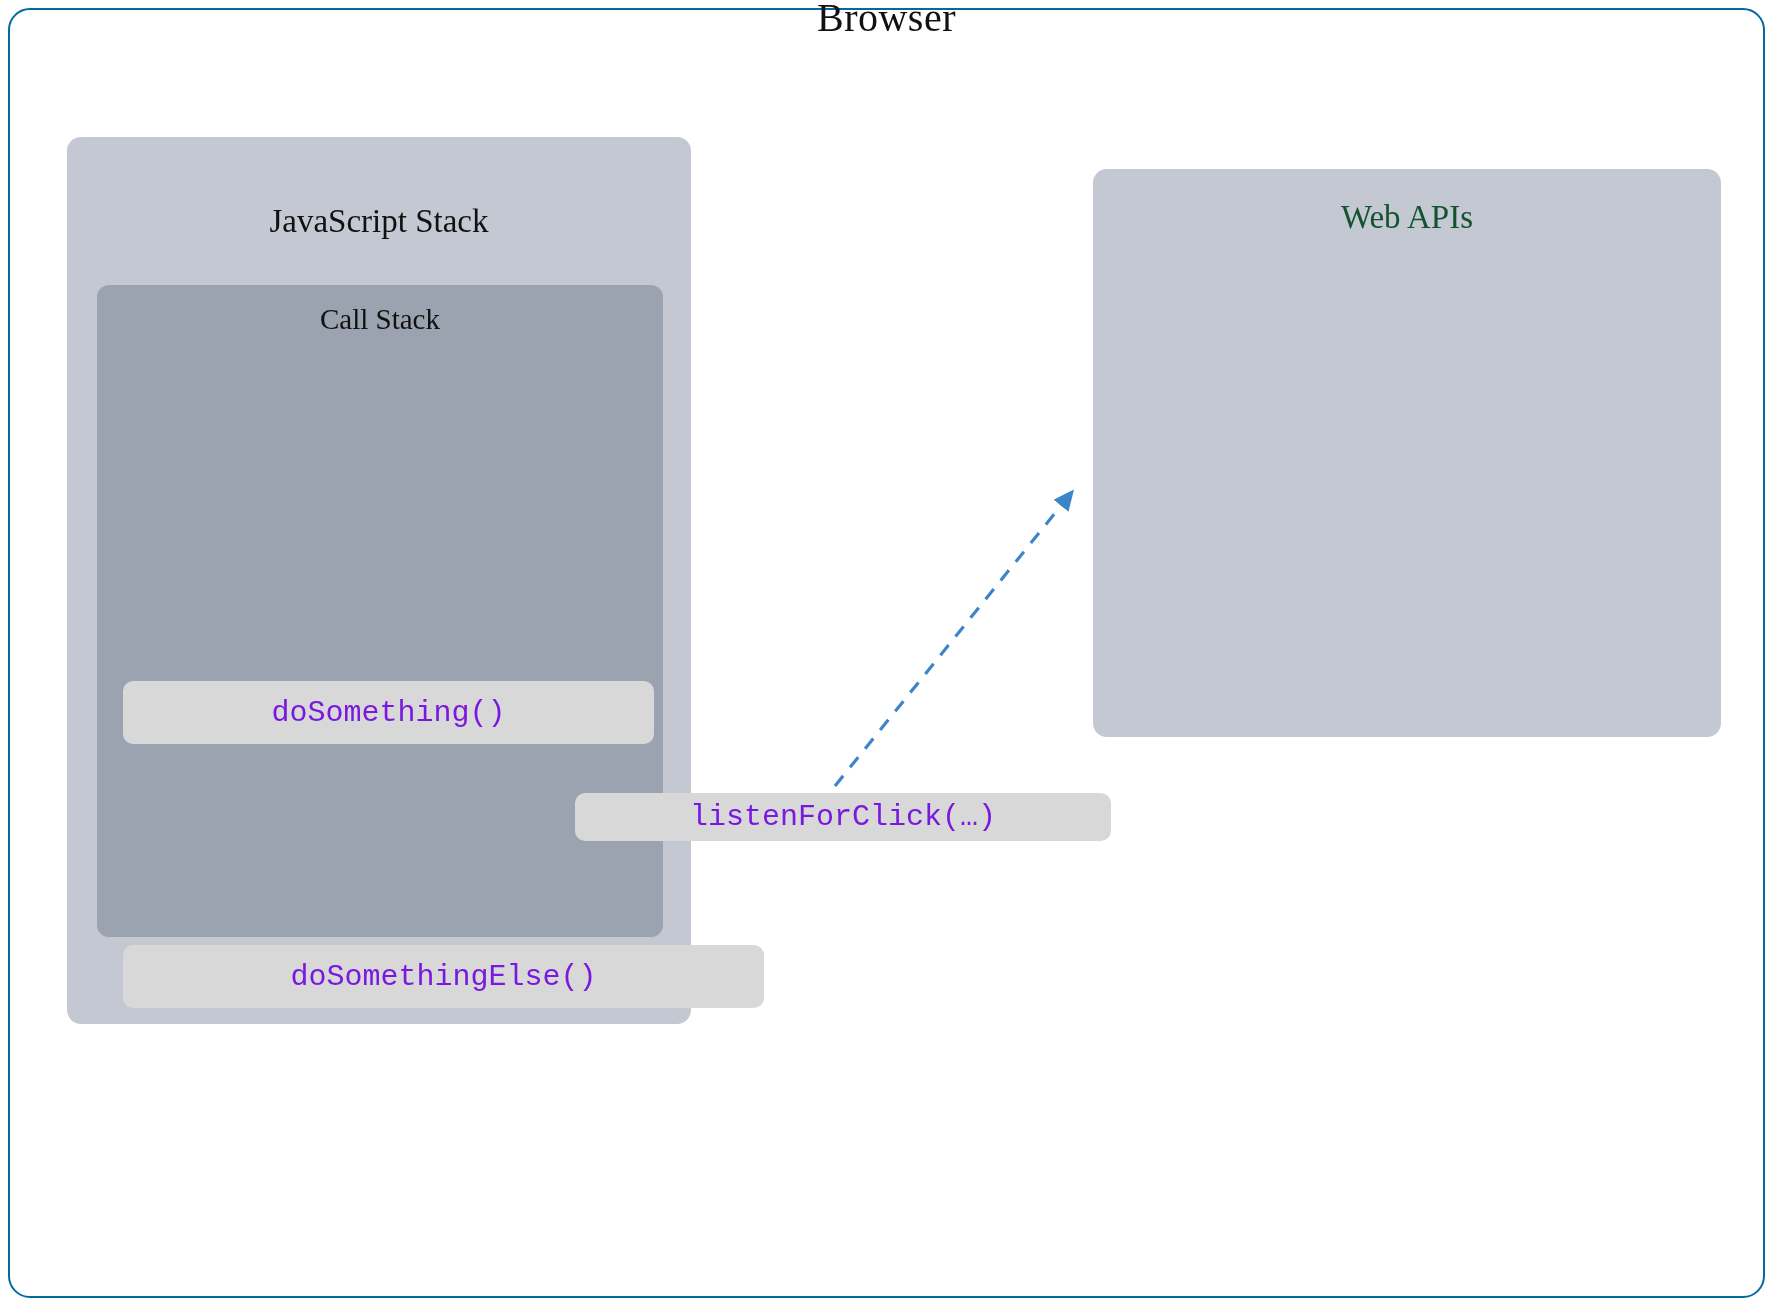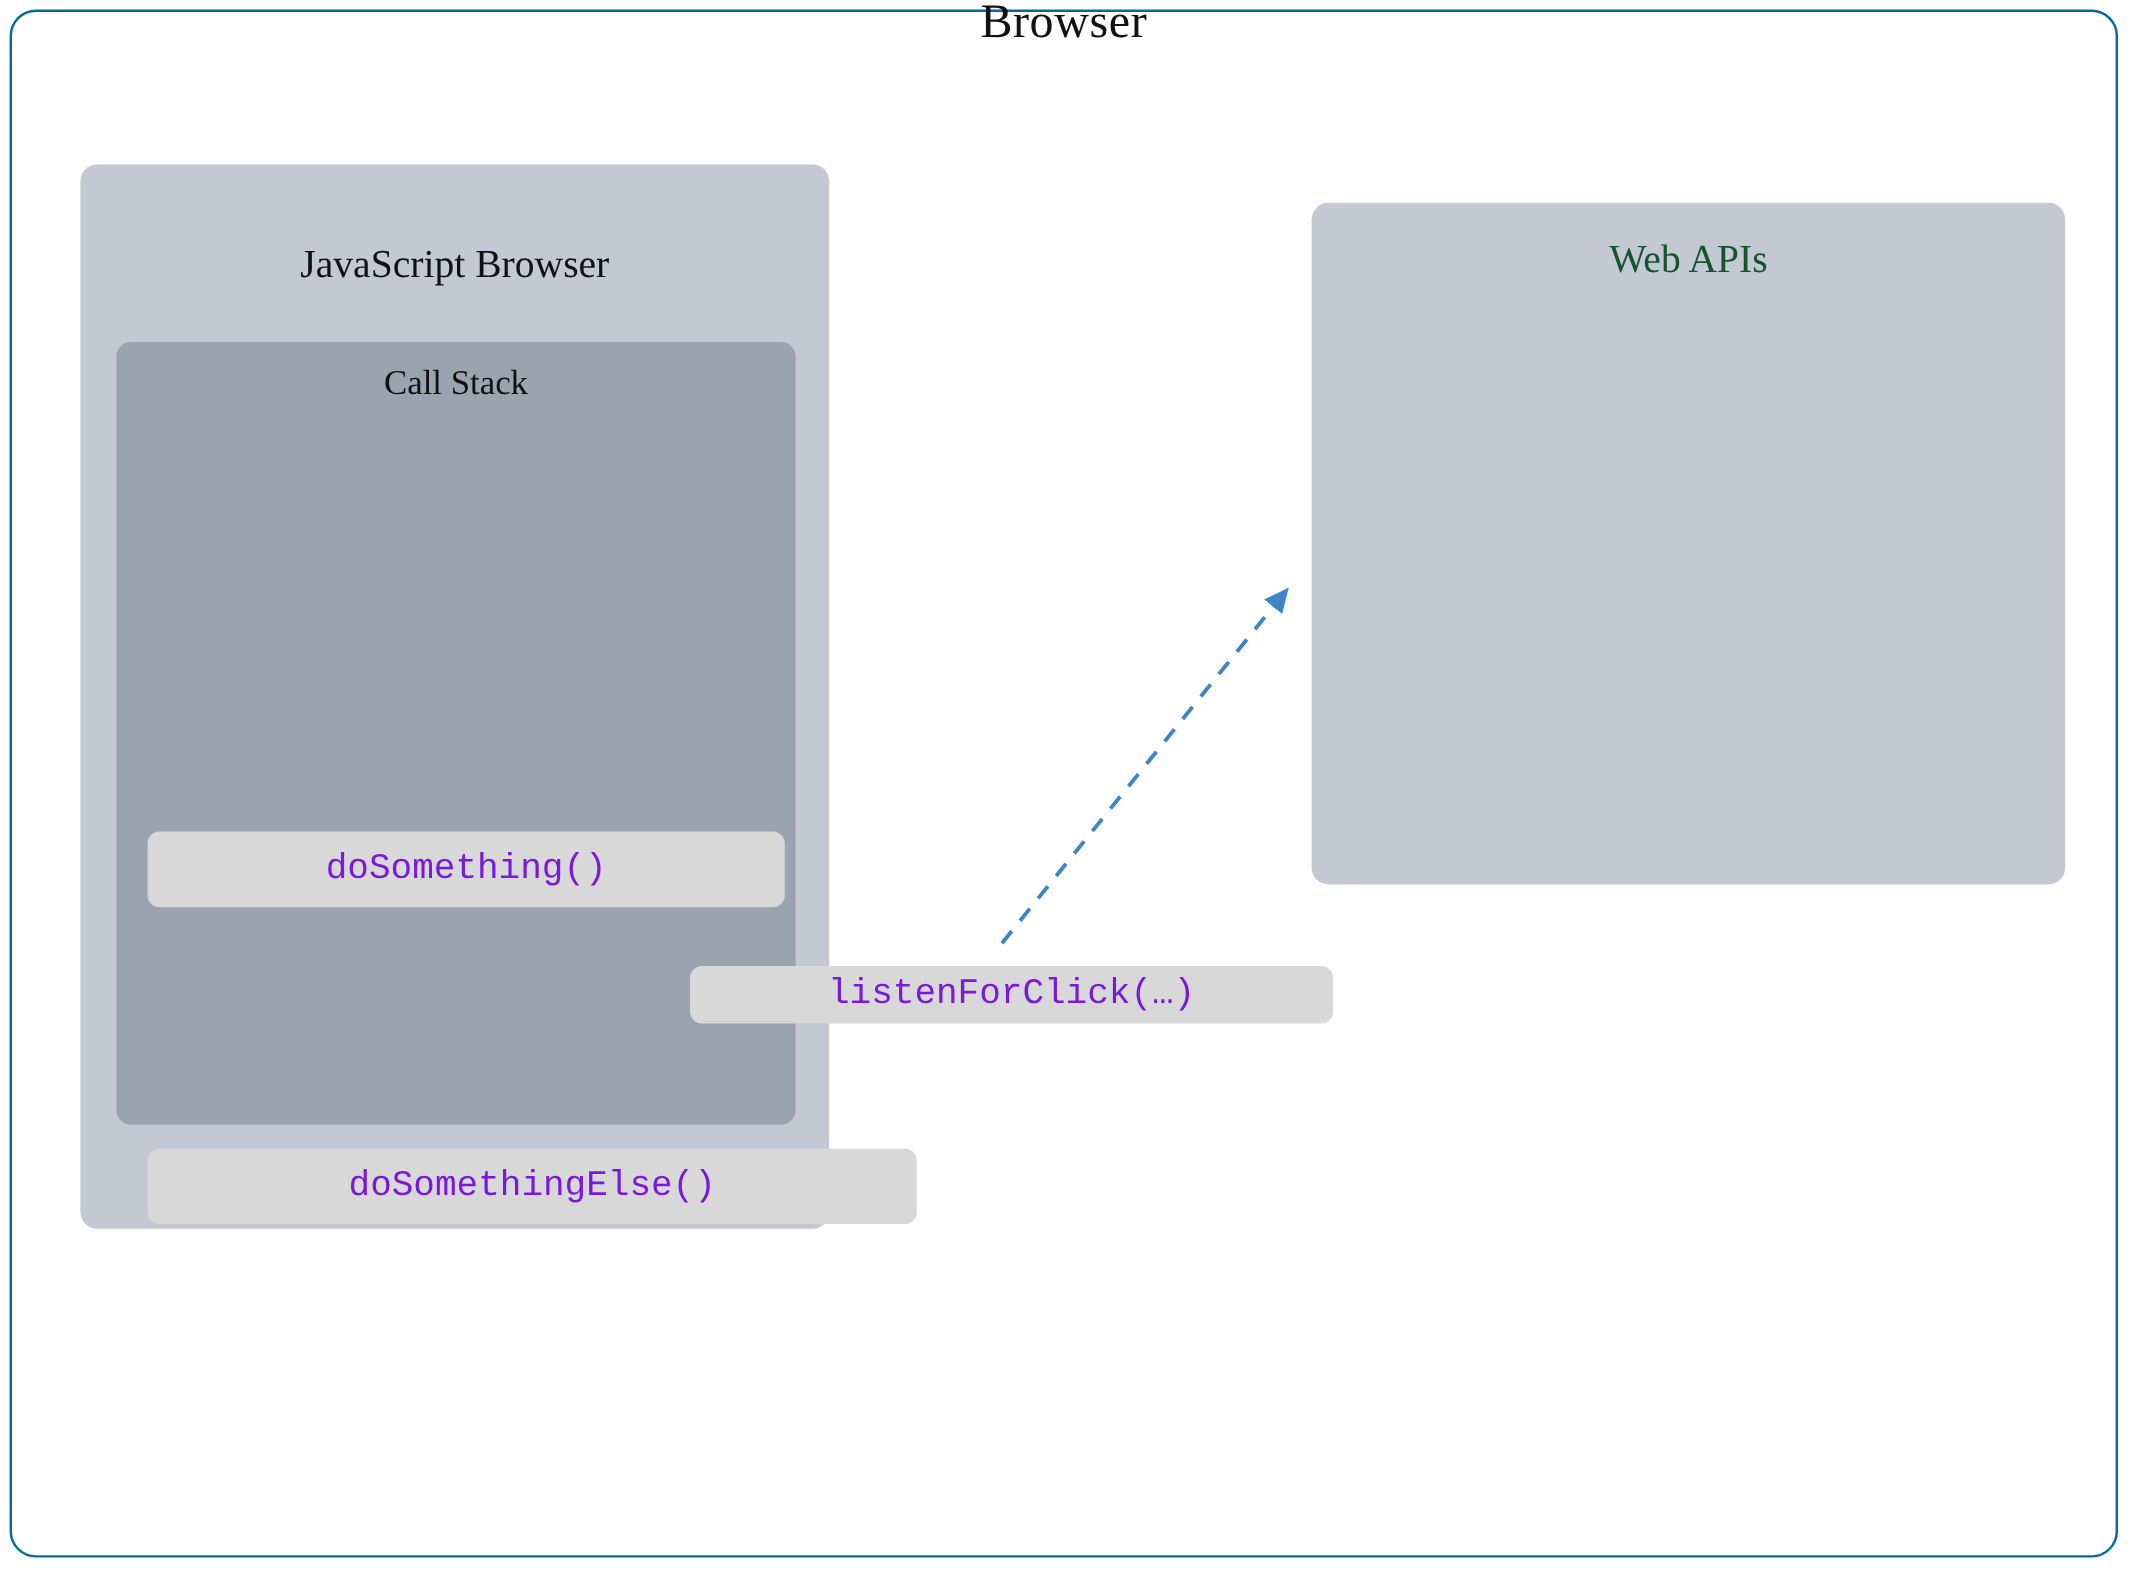--- a/index.html
+++ b/index.html
@@ -109,21 +109,20 @@
     box-sizing: border-box;
     background: #d8d8d8;
     border-radius: 10px;
     display: flex;
     align-items: center;
     justify-content: center;
     font-family: "Liberation Mono", "DejaVu Sans Mono", monospace;
     font-size: 30px;
     color: #7a18e0;
     white-space: nowrap;
-    margin-top: 12px;
   }
 
   #frame-do-something {
     left: 113px;
     top: 671px;
     width: 531px;
     height: 63px;
   }
 
   #frame-do-something-else {
@@ -155,21 +154,21 @@
 </style>
 </head>
 <body>
 
 <div id="browser-frame">
 
   <div id="browser-title">Browser</div>
 
   <div id="js-engine-panel" class="panel">
 
-    <div id="js-engine-title">JavaScript Browser</div>
+    <div id="js-engine-title">JavaScript Stack</div>
 
     <div id="call-stack-panel">
       <div id="call-stack-title">Call Stack</div>
     </div>
   </div>
 
   <div id="web-apis-panel" class="panel">
     <div id="web-apis-title">Web APIs</div>
   </div>
 

